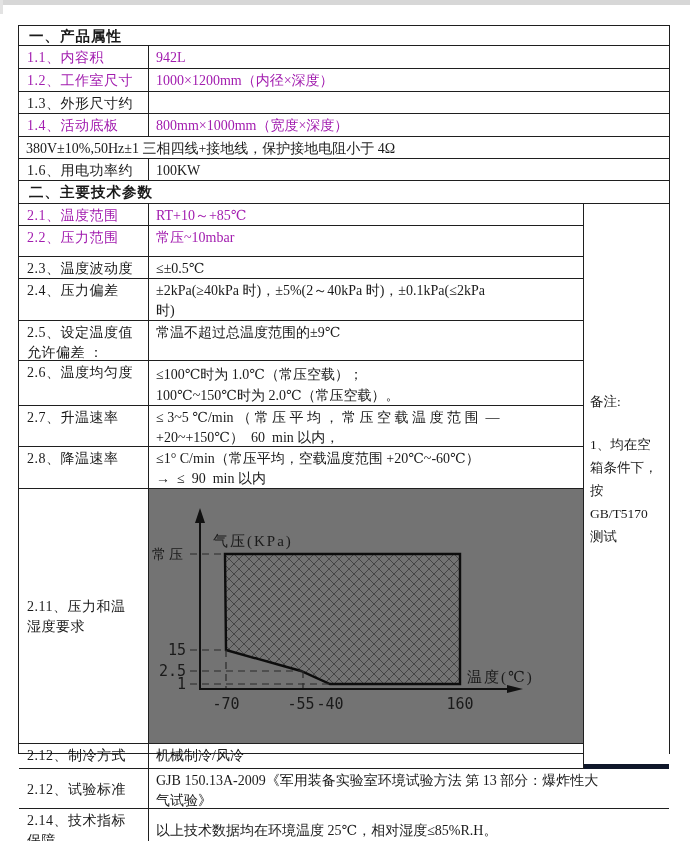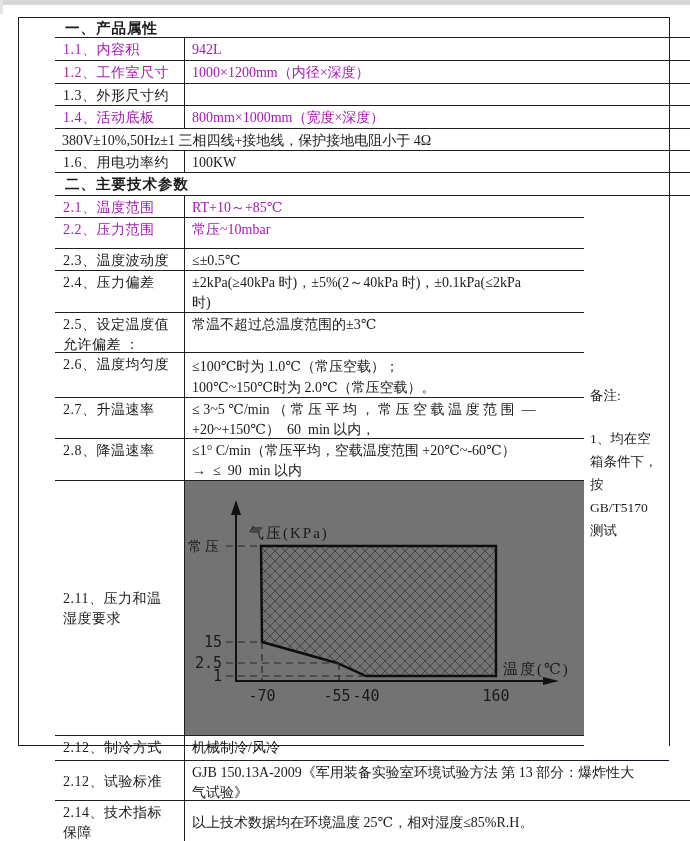--- a/index.html
+++ b/index.html
@@ -1,40 +1,40 @@
 <!DOCTYPE html>
 <html><head>
 <meta charset="utf-8">
 <style>
   html,body{margin:0;padding:0;background:#ffffff;}
   .page{position:relative;width:690px;height:841px;background:#ffffff;overflow:hidden;
         font-family:"Liberation Serif","DejaVu Serif",serif;color:#1a1a1a;}
   .scan-strip{position:absolute;top:0;left:0;width:690px;height:5px;background:#d7d7d7;}
   .scan-strip-left{position:absolute;top:0;left:0;width:3px;height:14px;background:#e3e3e3;}
 
-  .spec-table{position:absolute;left:18px;top:17px;width:652px;height:729px;
-              border:1px solid #1f1f1f;background:#fff;box-sizing:border-box;padding-left:36px;}
+  .spec-table{position:absolute;left:18px;top:25px;width:652px;height:729px;
+              border:1px solid #1f1f1f;background:#fff;box-sizing:border-box;}
 
   .row{display:flex;box-sizing:border-box;border-bottom:1px solid #1f1f1f;width:650px;overflow:hidden;}
   .row.narrow{width:565px;border-right:1px solid #1f1f1f;}
   .row.last{border-bottom:none;}
   .row.gray{color:#a21caf;}
 
   .sec{box-sizing:border-box;border-bottom:1px solid #1f1f1f;width:650px;
        font-weight:bold;font-size:14.5px;line-height:19px;padding:1px 0 0 10px;letter-spacing:1px;}
 
   .lbl{width:130px;box-sizing:border-box;border-right:1px solid #1f1f1f;
        padding:2px 2px 0 8px;font-size:14px;line-height:20px;letter-spacing:0.5px;flex:none;}
   .lbl.lbl-center{display:flex;align-items:center;font-family:Liberation Serif, serif;}
   .val{flex:1;box-sizing:border-box;padding:2px 4px 0 7px;font-size:14px;line-height:20px;overflow:hidden;}
   .val.tall{line-height:21px;padding-top:3px;}
   .pre{white-space:pre-wrap;}
 
   .remark-cell{position:absolute;left:565px;top:178px;width:85px;height:565px;box-sizing:border-box;
-               border-bottom:1px solid #0f172a;background:#fff;
+               border-bottom:5px solid #0f172a;background:#fff;
                display:flex;flex-direction:column;justify-content:center;
                padding:0 4px 30px 6px;font-size:13.5px;line-height:23px;}
   .remark-note{margin-top:20px;}
 
   .chart-cell{flex:1;position:relative;background:#737373;text-decoration:underline;}
   .chart-cell svg{position:absolute;left:0;top:0;}
 
   .guides line{stroke:#2a2a2a;stroke-width:1.2;stroke-dasharray:7 5;fill:none;}
   .axes line{stroke:#111;stroke-width:2;}
   .axes polygon{fill:#111;stroke:none;}
@@ -94,21 +94,21 @@
       <div class="val"><span class="pre">≤±0.5℃</span></div>
     </div>
     <div class="row narrow" style="height:42px">
       <div class="lbl"><span class="pre">2.4、压力偏差</span></div>
       <div class="val"><span class="pre">±2kPa(≥40kPa 时)，±5%(2～40kPa 时)，±0.1kPa(≤2kPa
 时)</span></div>
     </div>
     <div class="row narrow" style="height:40px">
       <div class="lbl"><span class="pre">2.5、设定温度值
 允许偏差 ：</span></div>
-      <div class="val"><span class="pre">常温不超过总温度范围的±3℃</span></div>
+      <div class="val"><span class="pre">常温不超过总温度范围的±9℃</span></div>
     </div>
     <div class="row narrow" style="height:45px">
       <div class="lbl"><span class="pre">2.6、温度均匀度</span></div>
       <div class="val tall"><span class="pre">≤100℃时为 1.0℃（常压空载）；
 100℃~150℃时为 2.0℃（常压空载）。</span></div>
     </div>
     <div class="row narrow" style="height:41px">
       <div class="lbl"><span class="pre">2.7、升温速率</span></div>
       <div class="val"><span class="pre">≤ 3~5 ℃/min （ 常 压 平 均 ， 常 压 空 载 温 度 范 围  —
 +20~+150℃）  60  min 以内，</span></div>

